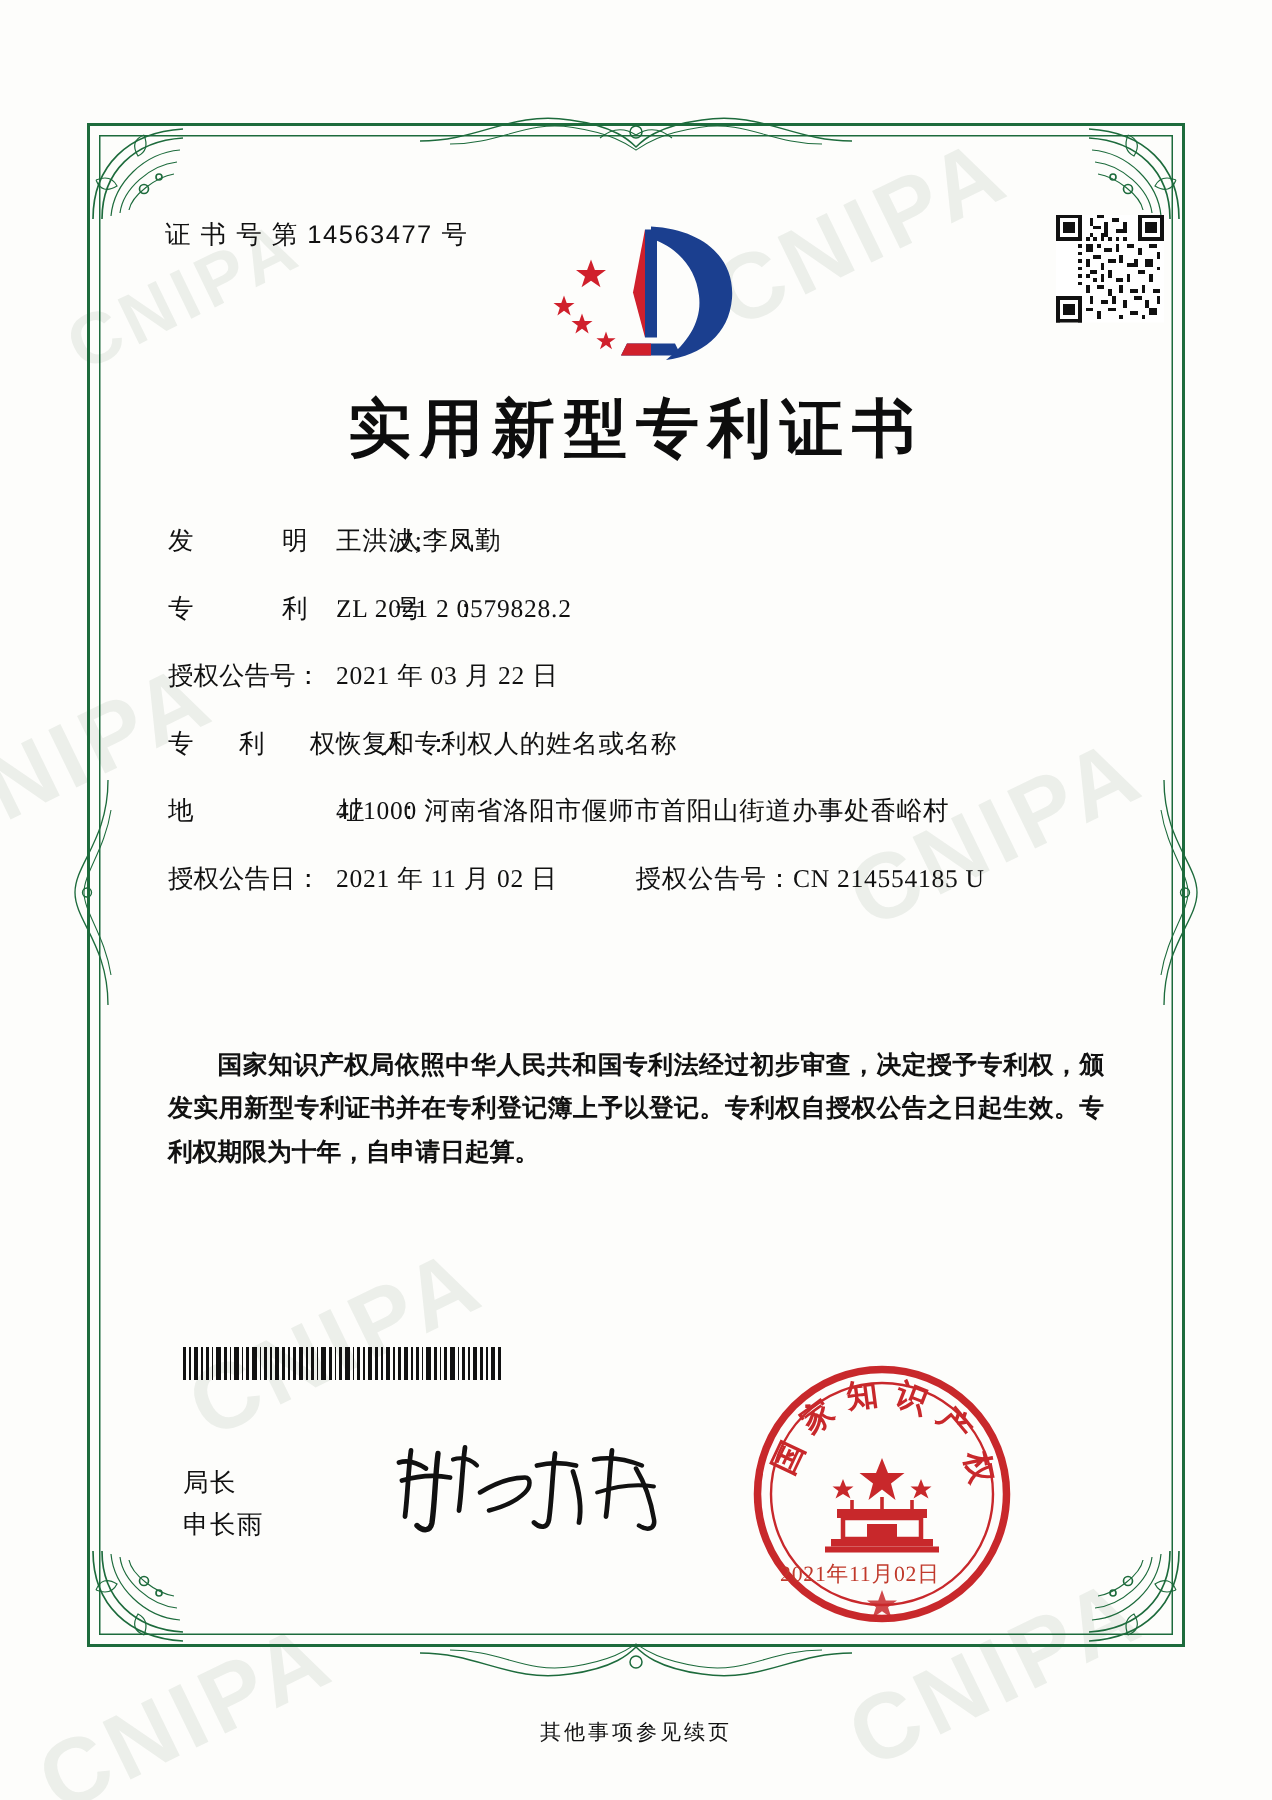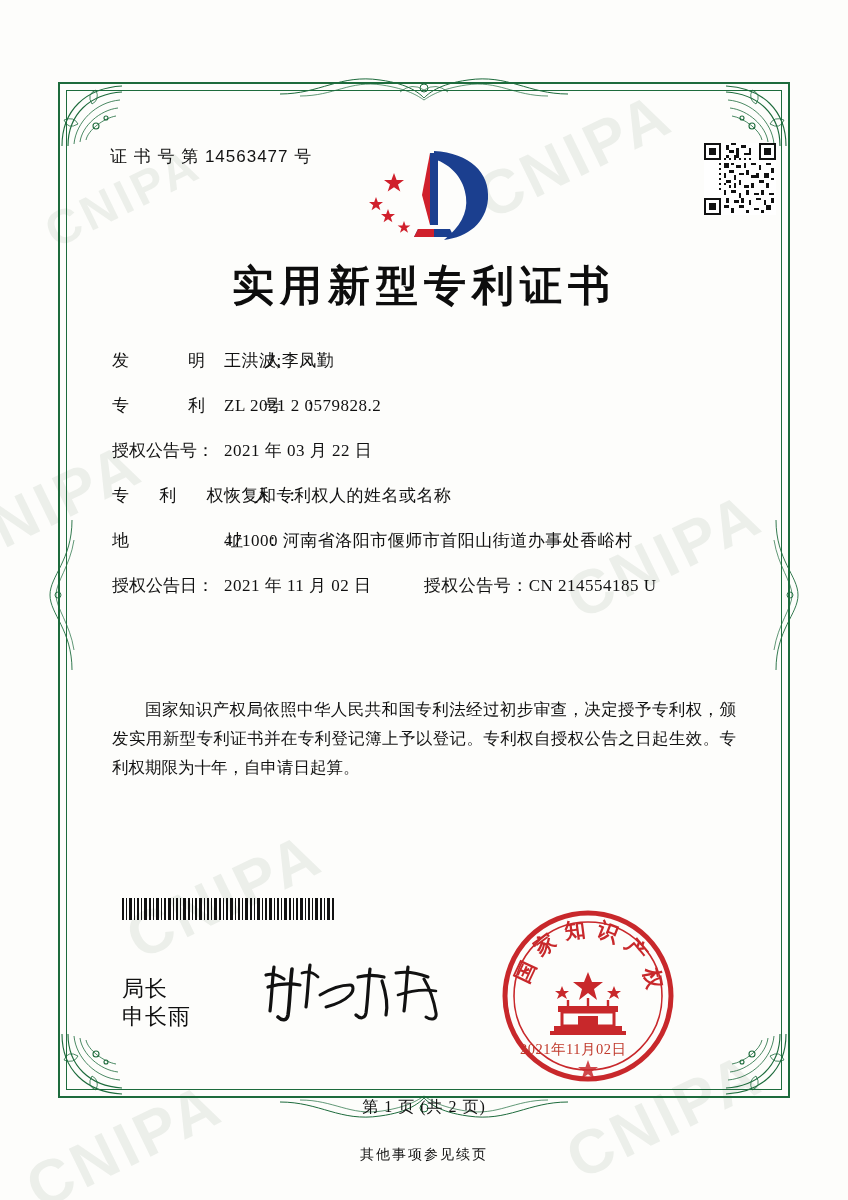--- a/index.html
+++ b/index.html
@@ -132,38 +132,39 @@
   }
 
   
   #paras {
     position: absolute;
     left: 112px; top: 695px;
     width: 624px;
     font-size: 16.5px;
     line-height: 29px;
     text-align: justify;
+    font-weight: bold;
   }
   #paras p {
     margin: 0 0 6px 0;
     text-indent: 2em;
   }
 
   
   #barcode {
     position: absolute;
     left: 122px; top: 898px;
     width: 212px; height: 22px;
   }
 
   
   #sig-labels {
     position: absolute;
     left: 122px; top: 975px;
-    font-size: 22px;
+    font-size: 17px;
     line-height: 28px;
     letter-spacing: 1px;
   }
   #sig-hand {
     position: absolute;
     left: 258px; top: 955px;
     width: 200px; height: 70px;
   }
 
   
@@ -570,16 +571,15 @@
         <line x1="0" y1="-6" x2="0" y2="2"></line>
         <line x1="20" y1="-4" x2="20" y2="2"></line>
       </g>
     </g>
 
     <polygon points="88,152 90.5,159 98,159 92,163.5 94.3,170.5 88,166.2 81.7,170.5 84,163.5 78,159 85.5,159" fill="#c8282b" opacity="0.85"></polygon>
   </svg>
 
   <div id="seal-date">2021年11月02日</div>
 
-  <div id="page-num">第 1 页 (共 2 页)</div>
   <div id="footer-note">其他事项参见续页</div>
 
 </div>
 
 </body></html>

